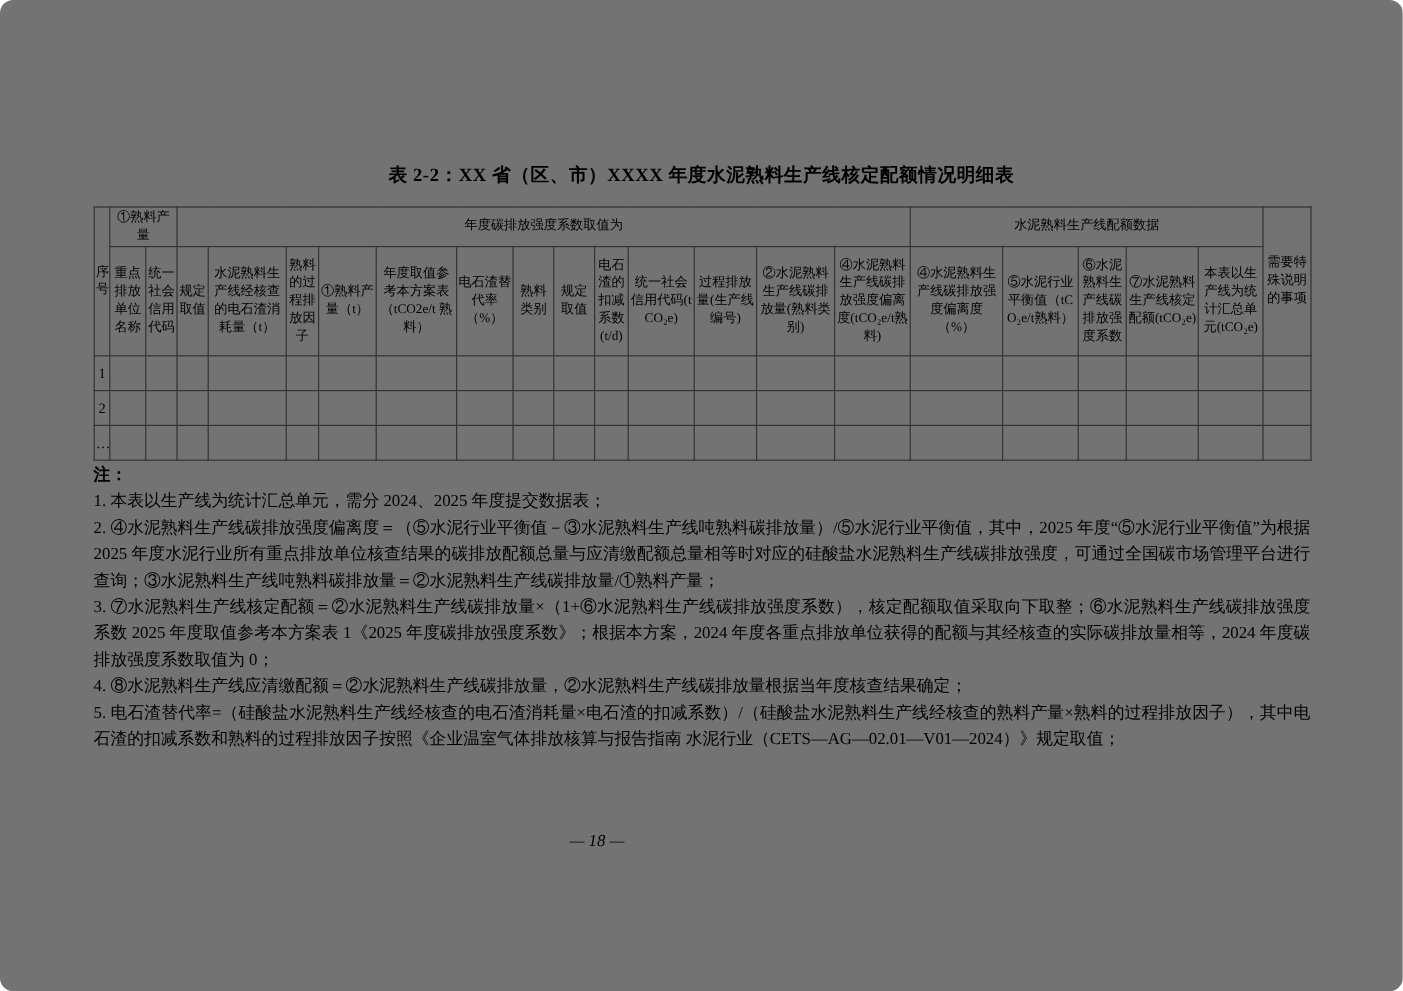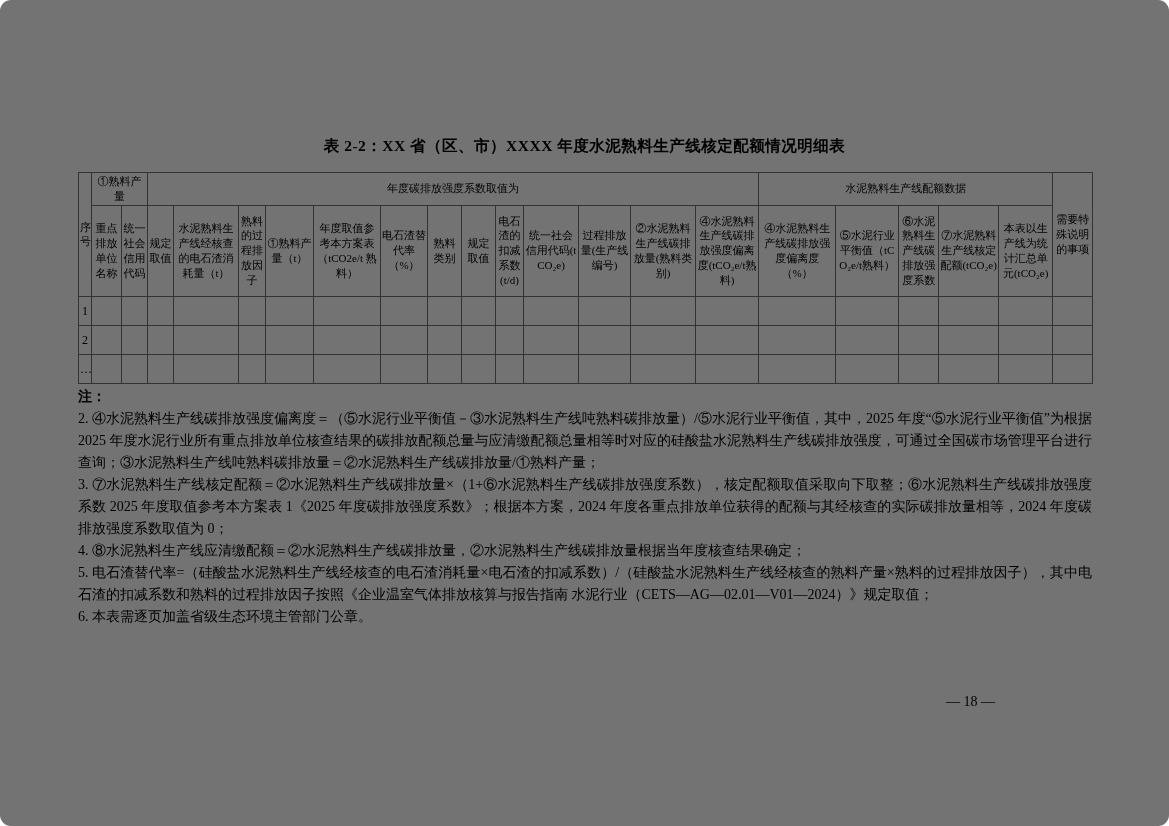--- a/index.html
+++ b/index.html
@@ -62,22 +62,23 @@
     line-height: 22px;
     text-align: justify;
   }
   .notes p { margin: 0; }
   .notes .notes-label { font-weight: bold; }
   .page-number {
     position: absolute;
     top: 694px;
     left: 0;
     width: 995px;
-    text-align: right;
+    text-align: center;
     font-size: 14px;
+    font-style: italic;
   }
 </style>
 </head>
 <body>
 
 <div class="page">
 
   <h1 class="title">表 2-2：XX 省（区、市）XXXX 年度水泥熟料生产线核定配额情况明细表</h1>
 
   <table class="quota-table">
@@ -207,22 +208,22 @@
           <td></td>
           <td></td>
           <td></td>
           <td></td>
         </tr>
     </tbody>
   </table>
 
   <div class="notes">
     <p class="notes-label">注：</p>
+    <p>1. 本表以生产线为统计汇总单元，需分 2024、2025 年度提交数据表；</p>
     <p>2. ④水泥熟料生产线碳排放强度偏离度＝（⑤水泥行业平衡值－③水泥熟料生产线吨熟料碳排放量）/⑤水泥行业平衡值，其中，2025 年度“⑤水泥行业平衡值”为根据 2025 年度水泥行业所有重点排放单位核查结果的碳排放配额总量与应清缴配额总量相等时对应的硅酸盐水泥熟料生产线碳排放强度，可通过全国碳市场管理平台进行查询；③水泥熟料生产线吨熟料碳排放量＝②水泥熟料生产线碳排放量/①熟料产量；</p>
     <p>3. ⑦水泥熟料生产线核定配额＝②水泥熟料生产线碳排放量×（1+⑥水泥熟料生产线碳排放强度系数），核定配额取值采取向下取整；⑥水泥熟料生产线碳排放强度系数 2025 年度取值参考本方案表 1《2025 年度碳排放强度系数》；根据本方案，2024 年度各重点排放单位获得的配额与其经核查的实际碳排放量相等，2024 年度碳排放强度系数取值为 0；</p>
     <p>4. ⑧水泥熟料生产线应清缴配额＝②水泥熟料生产线碳排放量，②水泥熟料生产线碳排放量根据当年度核查结果确定；</p>
     <p>5. 电石渣替代率=（硅酸盐水泥熟料生产线经核查的电石渣消耗量×电石渣的扣减系数）/（硅酸盐水泥熟料生产线经核查的熟料产量×熟料的过程排放因子），其中电石渣的扣减系数和熟料的过程排放因子按照《企业温室气体排放核算与报告指南  水泥行业（CETS—AG—02.01—V01—2024）》规定取值；</p>
-    <p>6. 本表需逐页加盖省级生态环境主管部门公章。</p>
   </div>
 
   <div class="page-number">—  18  —</div>
 
 </div>
 
 </body></html>

